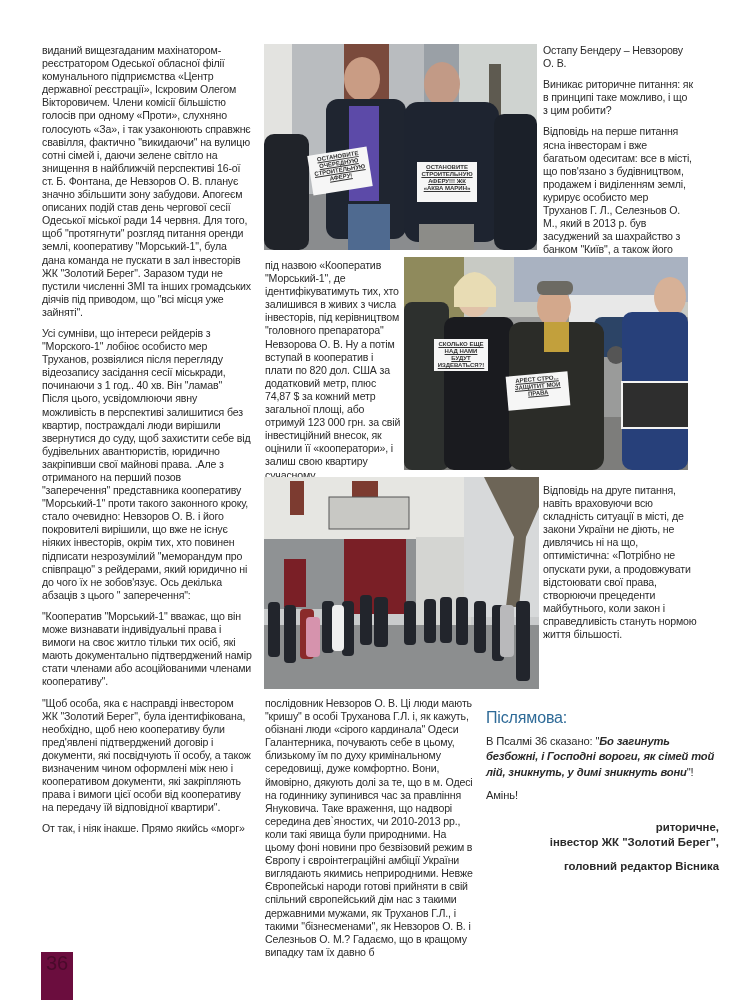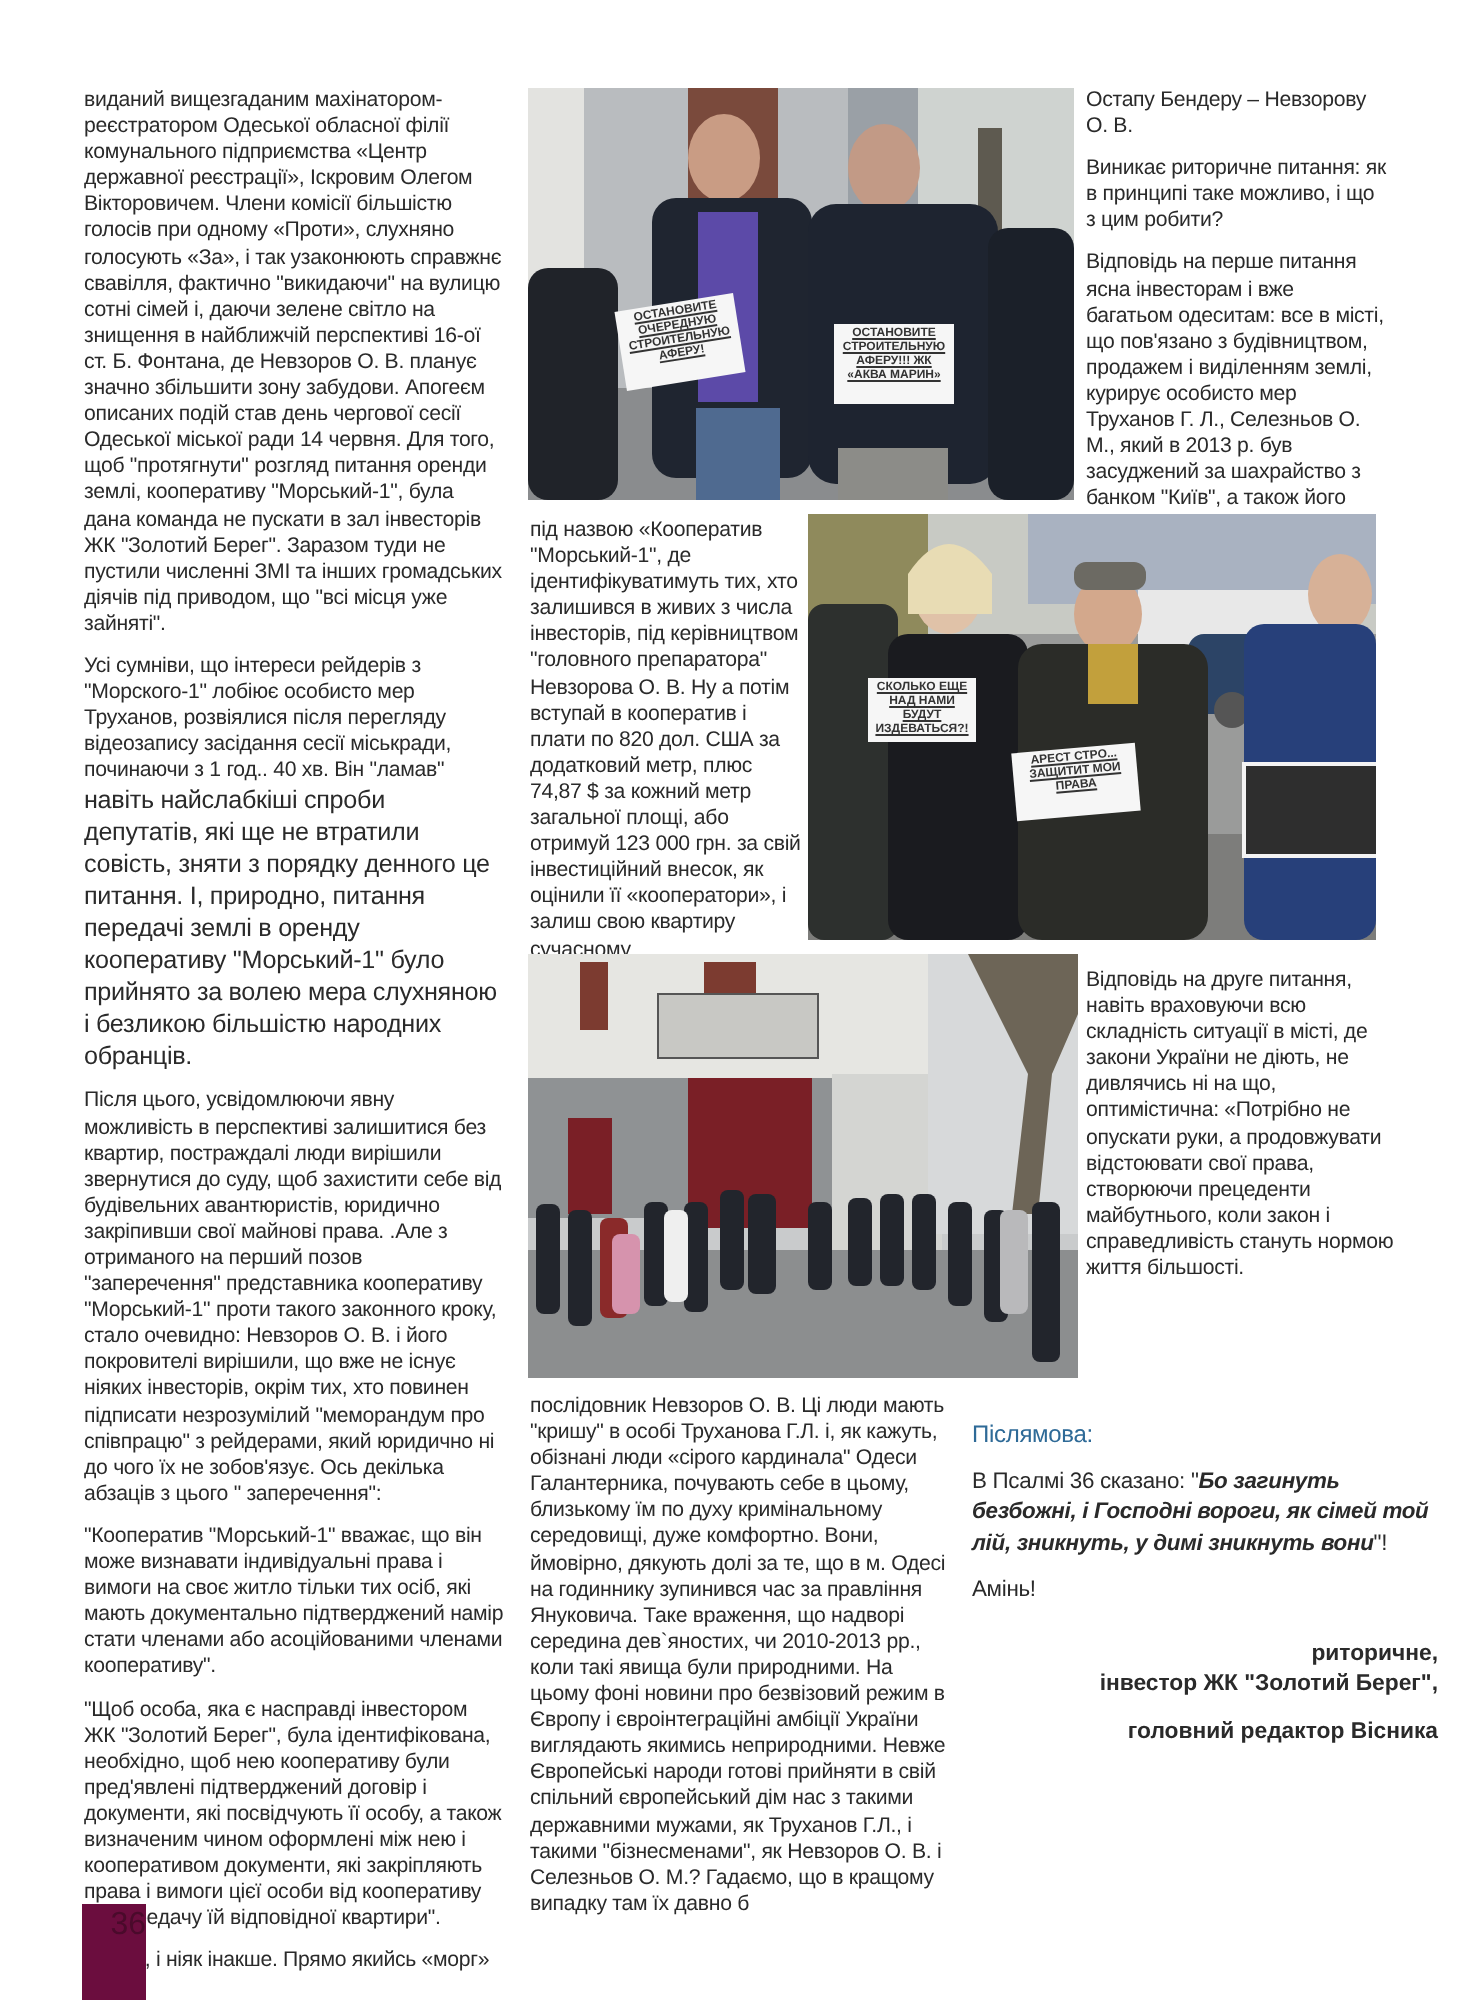--- a/index.html
+++ b/index.html
@@ -7,35 +7,34 @@
     width:733px; height:1000px; position:relative; overflow:hidden;
     background:#ffffff; color:#2a2a2a;
     font-family:"Liberation Sans", "DejaVu Sans", sans-serif;
   }
   .col { position:absolute; font-size:10.6px; line-height:13.1px; letter-spacing:-0.15px; }
   .col p { margin:0 0 8px 0; }
   .col p.big { font-size:12.6px; line-height:16px; margin-top:-6px; }
   .photo { position:absolute; overflow:hidden; }
   .photo svg { width:100%; height:100%; display:block; }
   .sign { position:absolute; background:#f6f6f6; color:#333; font-size:6px; line-height:7px; text-align:center; font-weight:bold; padding:2px; text-decoration:underline; }
-  .postscript-title { color:#2e6a97; font-size:12px; margin:0 0 8px 0; }
+  .postscript-title { color:#2e6a97; font-size:16px; margin:0 0 8px 0; }
   .quote b { font-style:italic; }
   .sig { text-align:right; font-weight:bold; font-size:11.4px; line-height:15px; margin:0 0 9px 0; }
   .page-num {
     position:absolute; left:41px; top:952px; width:32px; height:48px; background:#6b0d3e;
-    color:#4a0a2b; font-size:16px; text-align:right; line-height:22px;
+    color:#4a0a2b; font-size:20px; text-align:center; line-height:22px;
   }
 </style>
 </head>
 <body>
 
 <div class="col" style="left:42px; top:44px; width:210px;">
   <p>виданий вищезгаданим махінатором-реєстратором Одеської обласної філії комунального підприємства «Центр державної реєстрації», Іскровим Олегом Вікторовичем. Члени комісії більшістю голосів при одному «Проти», слухняно голосують «За», і так узаконюють справжнє свавілля, фактично "викидаючи" на вулицю сотні сімей і, даючи зелене світло на знищення в найближчій перспективі 16-ої ст. Б. Фонтана, де Невзоров О. В. планує значно збільшити зону забудови. Апогеєм описаних подій став день чергової сесії Одеської міської ради 14 червня. Для того, щоб "протягнути" розгляд питання оренди землі, кооперативу "Морський-1", була дана команда не пускати в зал інвесторів ЖК "Золотий Берег". Заразом туди не пустили численні ЗМІ та інших громадських діячів під приводом, що "всі місця уже зайняті".</p>
   <p style="margin-bottom:0">Усі сумніви, що інтереси рейдерів з "Морского-1" лобіює особисто мер Труханов, розвіялися після перегляду відеозапису засідання сесії міськради, починаючи з 1 год.. 40 хв. Він "ламав"</p>
-  <p class="big" style="margin-top:0; margin-bottom:8px;">навіть найслабкіші спроби депутатів, які ще не втратили совість, зняти з порядку денного це питання. І, природно, питання передачі землі в оренду кооперативу "Морський-1" було прийнято за волею мера слухняною і безликою більшістю народних обранців.</p>
   <p>Після цього, усвідомлюючи явну можливість в перспективі залишитися без квартир, постраждалі люди вирішили звернутися до суду, щоб захистити себе від будівельних авантюристів, юридично закріпивши свої майнові права. .Але з отриманого на перший позов "заперечення" представника кооперативу "Морський-1" проти такого законного кроку, стало очевидно: Невзоров О. В. і його покровителі вирішили, що вже не існує ніяких інвесторів, окрім тих, хто повинен підписати незрозумілий "меморандум про співпрацю" з рейдерами, який юридично ні до чого їх не зобов'язує. Ось декілька абзаців з цього " заперечення":</p>
   <p>"Кооператив "Морський-1" вважає, що він може визнавати індивідуальні права і вимоги на своє житло тільки тих осіб, які мають документально підтверджений намір стати членами або асоційованими членами кооперативу".</p>
   <p>"Щоб особа, яка є насправді інвестором ЖК "Золотий Берег", була ідентифікована, необхідно, щоб нею кооперативу були пред'явлені підтверджений договір і документи, які посвідчують її особу, а також визначеним чином оформлені між нею і кооперативом документи, які закріпляють права і вимоги цієї особи від кооперативу на передачу їй відповідної квартири".</p>
   <p>От так, і ніяк інакше. Прямо якийсь «морг»</p>
 </div>
 
 <div class="photo" style="left:264px; top:44px; width:273px; height:206px; background:#8d9299;">
   <svg viewBox="0 0 273 206" preserveAspectRatio="none">
     <rect x="0" y="0" width="273" height="206" fill="#9aa0a6"></rect>
     <rect x="0" y="0" width="160" height="150" fill="#b9bcbf"></rect>

